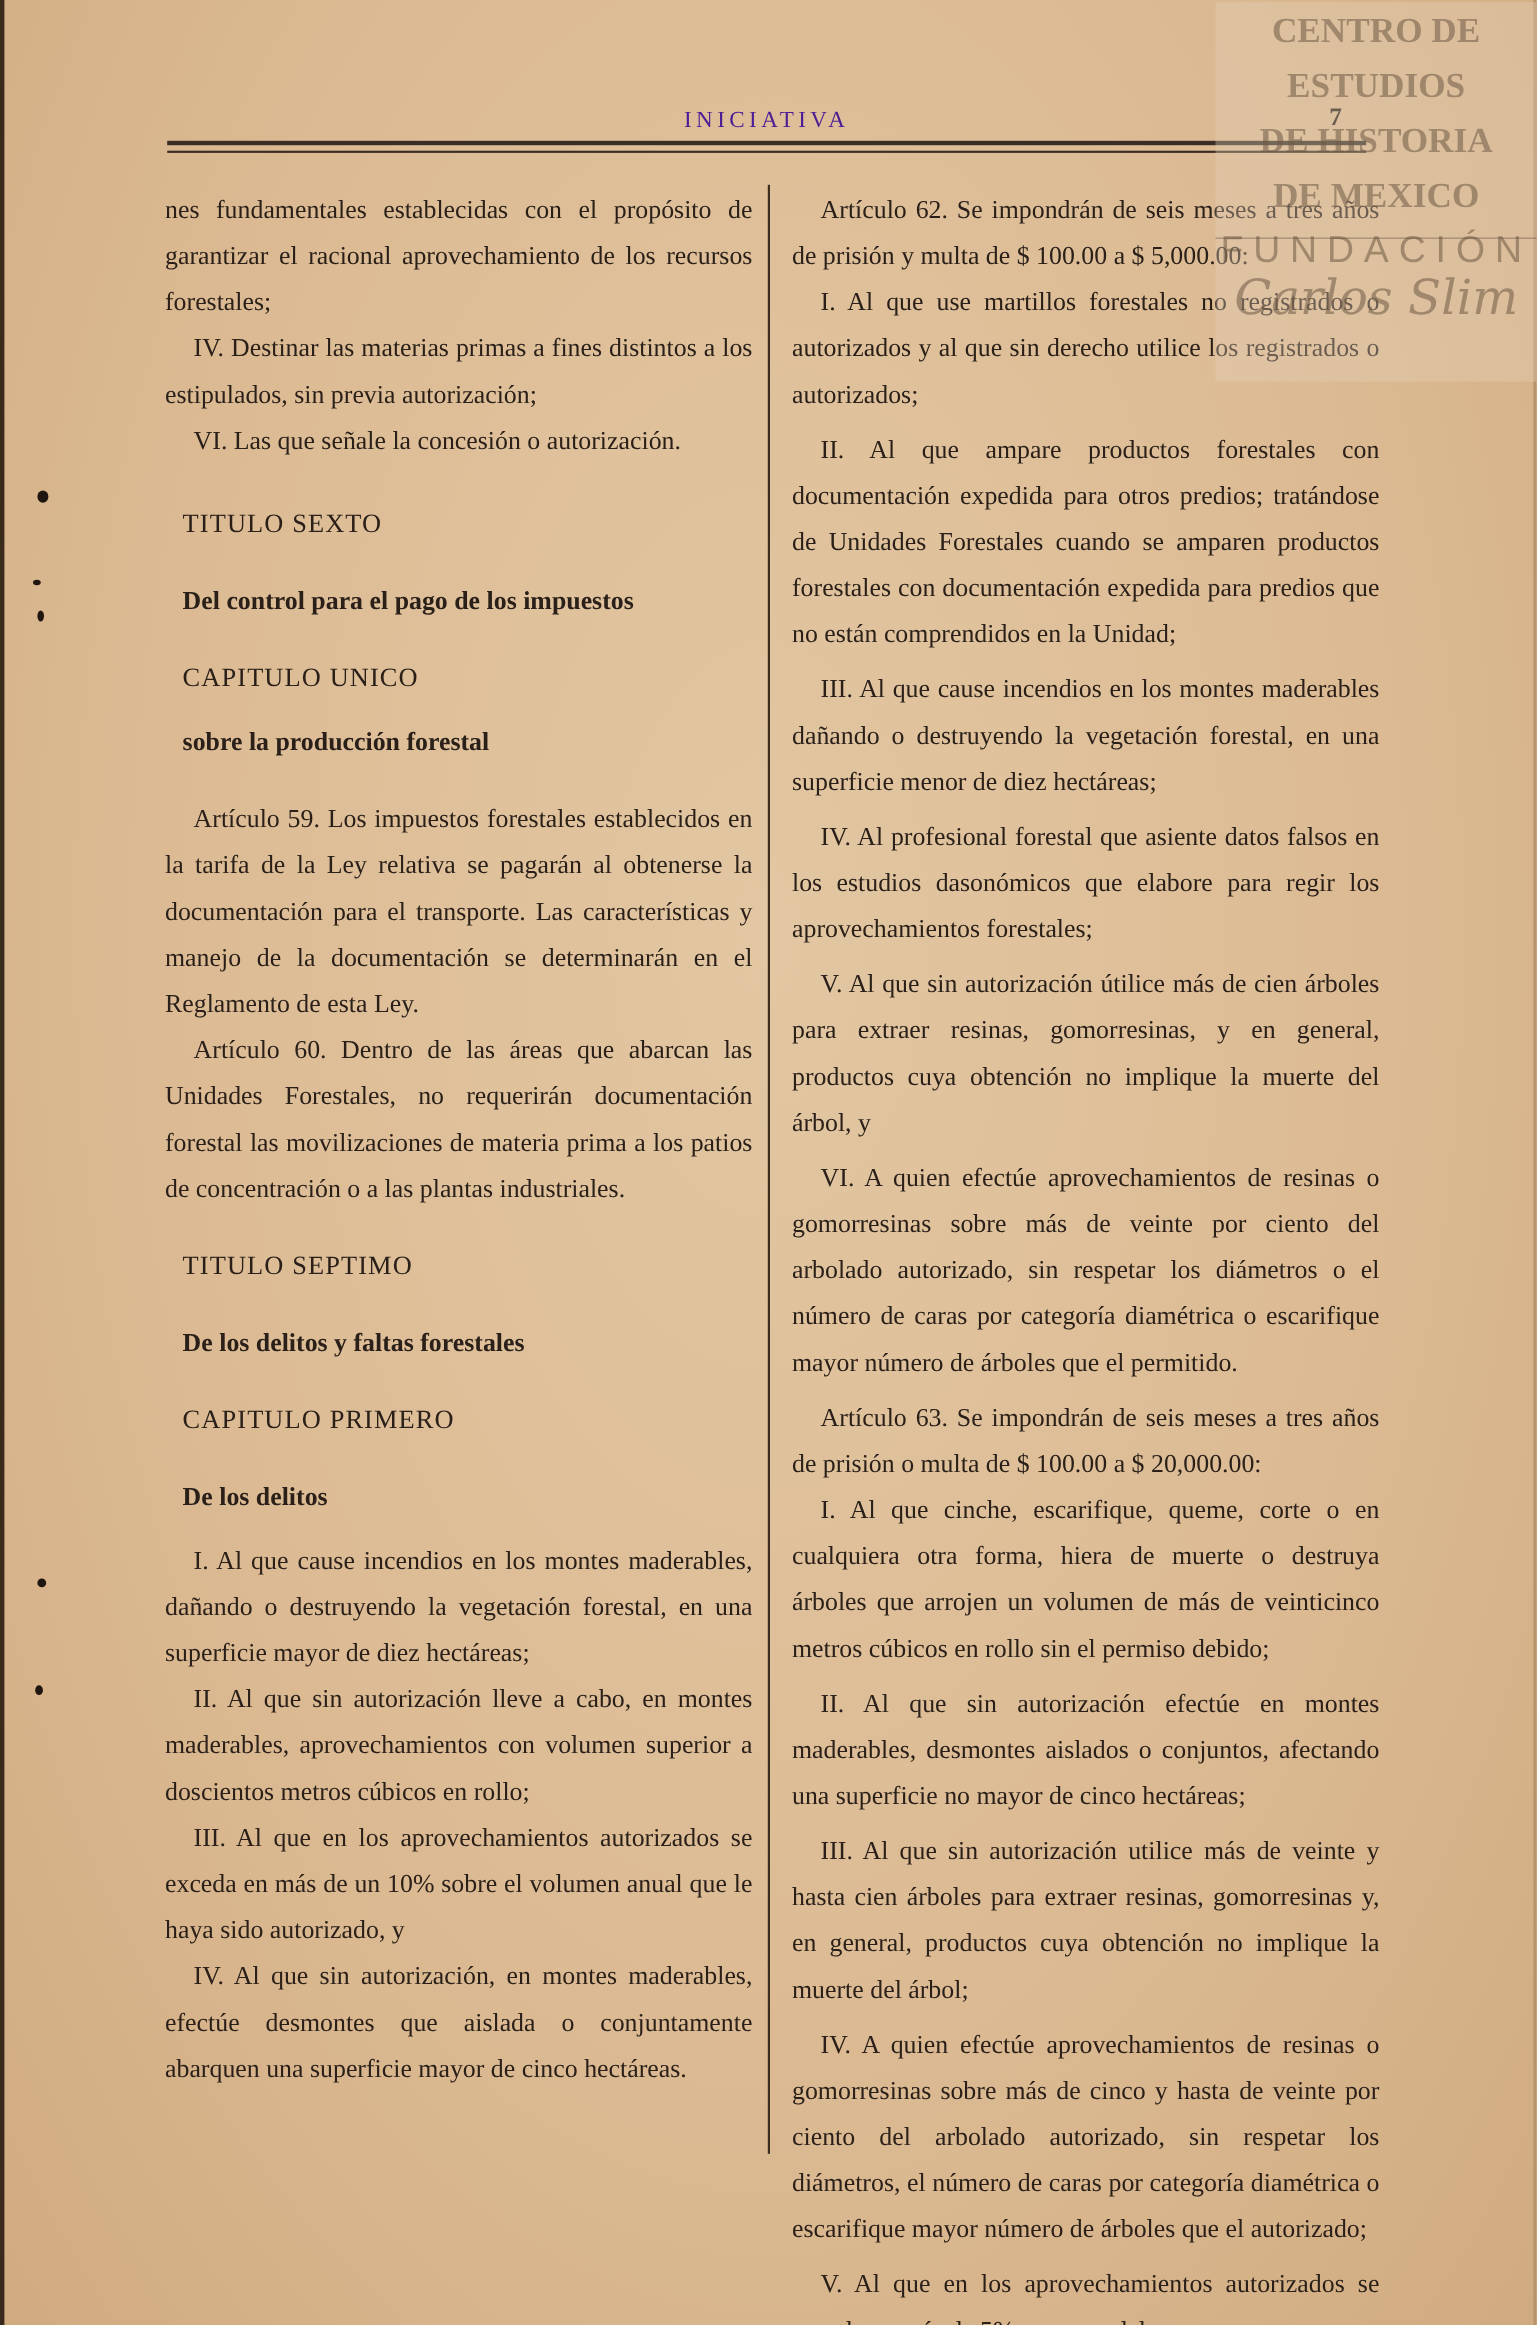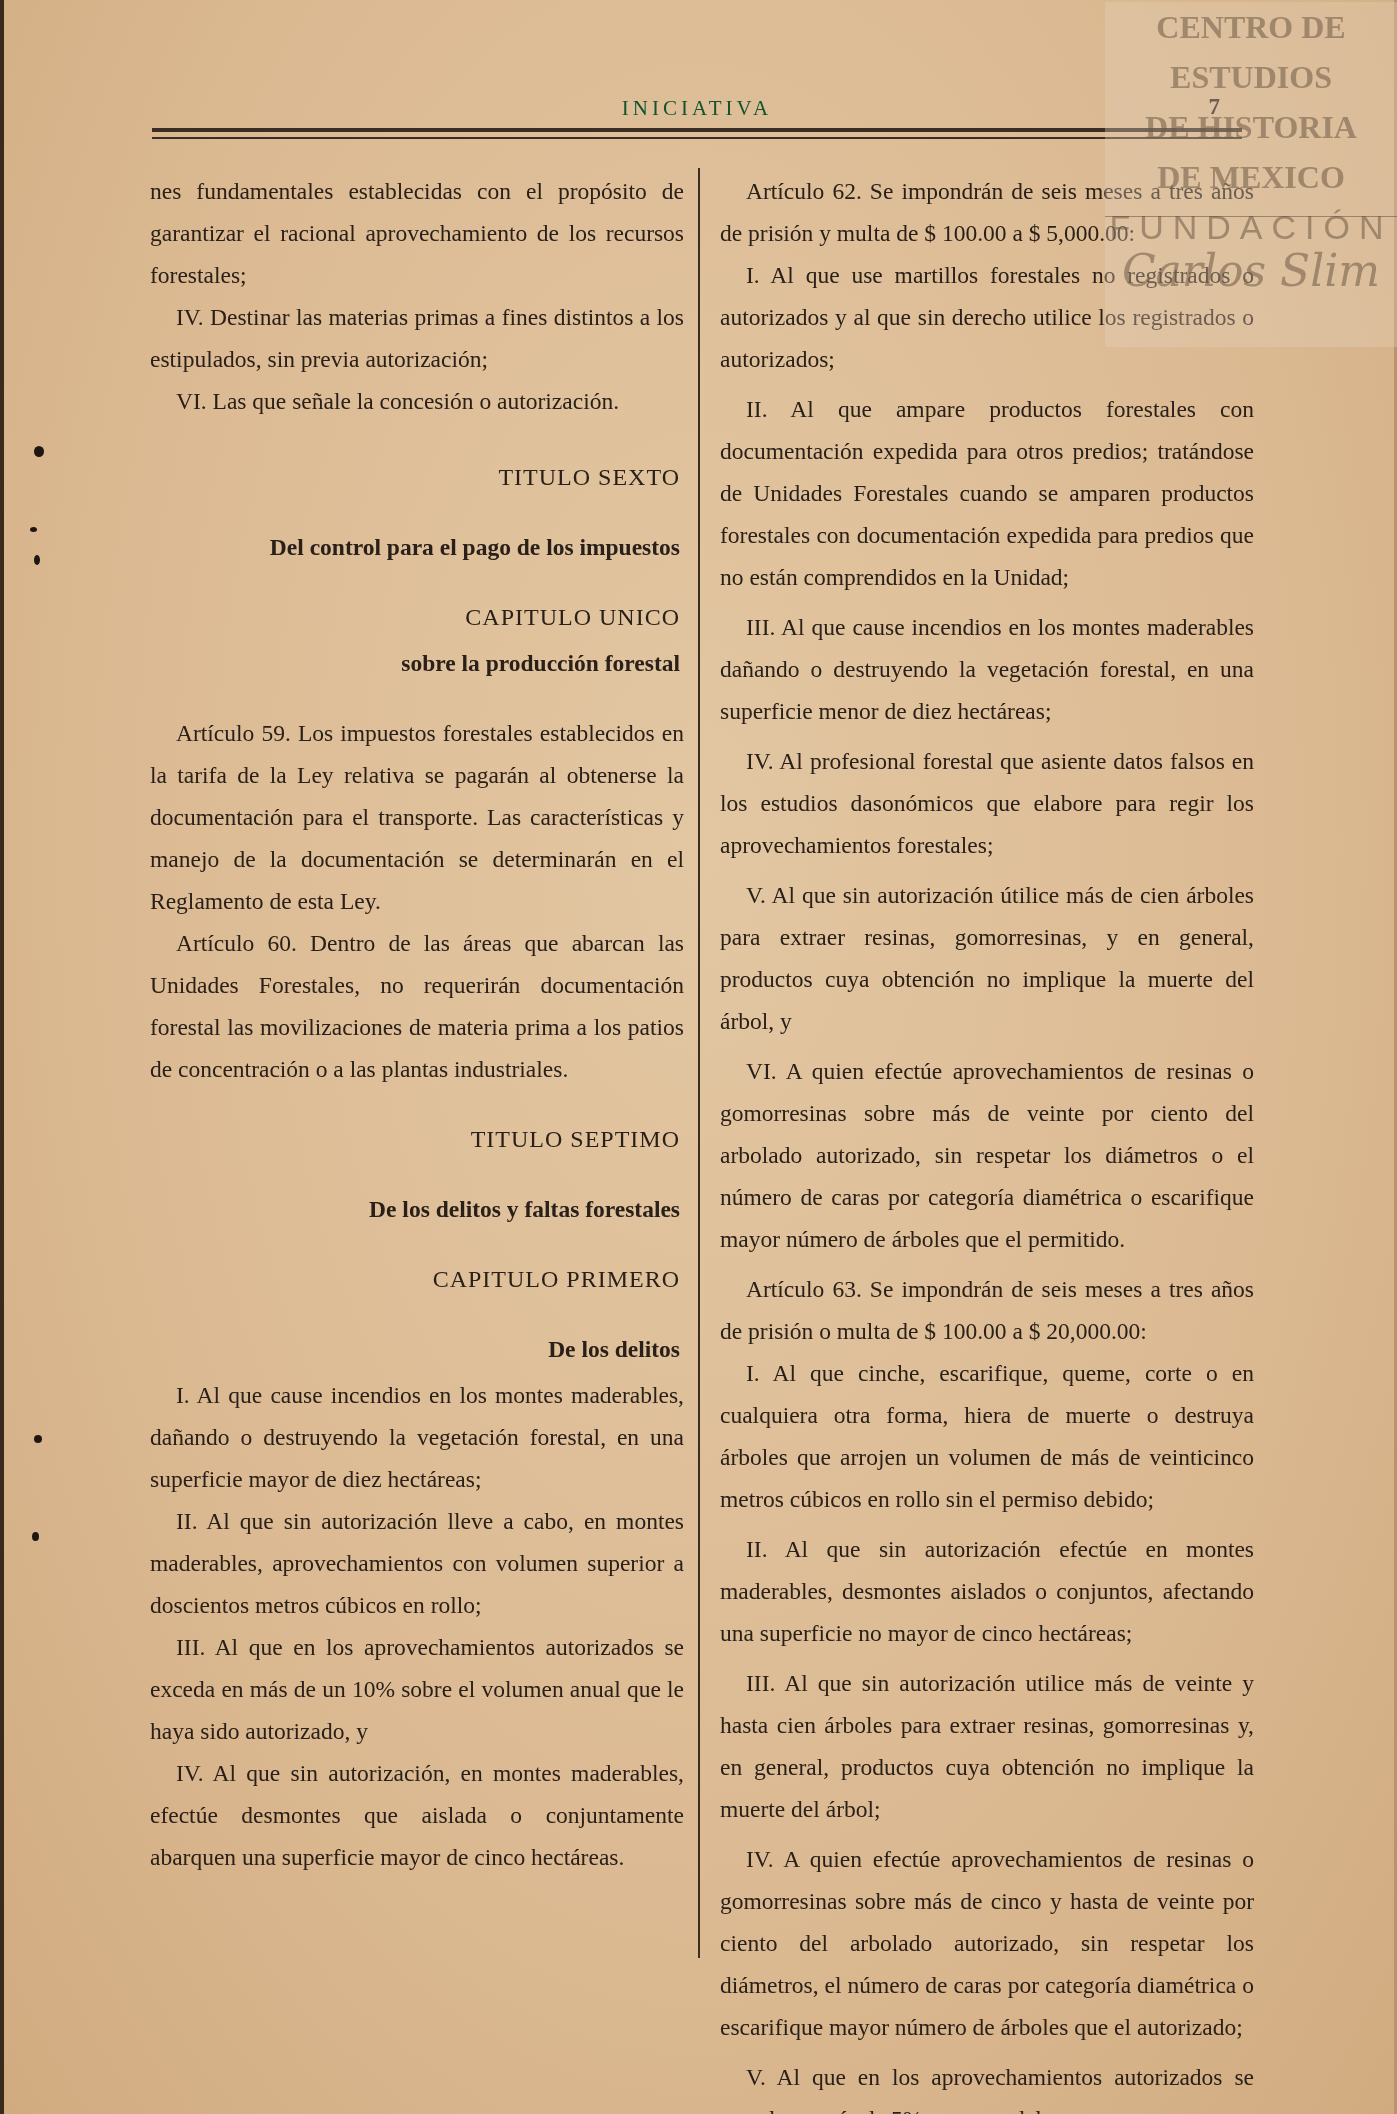--- a/index.html
+++ b/index.html
@@ -9,34 +9,34 @@
     background-image: radial-gradient(ellipse at 50% 40%, #e2c7a2 0%, #dcbb94 55%, #d1ab80 100%);
     font-family: "Liberation Serif", "DejaVu Serif", serif;
     color: #2a2019;
     position: relative;
   }
   .left-edge { position: absolute; left: 0; top: 0; width: 4px; height: 2114px; background: #3a2a1c; }
   .right-edge { position: absolute; right: 0; top: 0; width: 3px; height: 2114px; background: #b8946b; }
   .header { position: absolute; top: 96px; left: 152px; width: 1090px; height: 30px; }
   .header-title {
     position: absolute; left: 0; width: 100%; text-align: center; top: 0;
-    font-size: 21px; letter-spacing: 4px; color: #14532d;
+    font-size: 21px; letter-spacing: 4px; color: #4c1d95;
   }
   .page-number { position: absolute; right: 22px; top: -2px; font-size: 23px; font-weight: bold; }
   .header-rule {
     position: absolute; top: 128px; left: 152px; width: 1090px; height: 5px;
     border-top: 4px solid #3a2e24; border-bottom: 2px solid #3a2e24; box-sizing: content-box;
   }
   .col { position: absolute; top: 170px; font-size: 23.5px; line-height: 42px; text-align: justify; }
   .col-left { left: 150px; width: 534px; }
   .col-right { left: 720px; width: 534px; }
   .divider { position: absolute; left: 698px; top: 168px; width: 2px; height: 1790px; background: #3b2d20; }
   p { margin: 0; }
   .indent { text-indent: 26px; }
-  .heading { text-align: right; margin: 4px; }
+  .heading { text-align: left; margin: 16px; }
   .h-titulo { font-size: 24px; letter-spacing: 1px; }
   .h-bold { font-weight: bold; }
   .gap-l { margin-top: 34px; }
   .gap-m { margin-top: 28px; }
   .gap-s { margin-top: 8px; }
   .mark { position: absolute; background: #1f1611; border-radius: 50%; }
   .watermark {
     position: absolute; left: 1105px; top: 2px; width: 292px; height: 345px;
     background: rgba(230, 210, 185, 0.35); color: rgba(110, 90, 70, 0.55);
     text-align: center; font-family: "Liberation Serif", serif;

